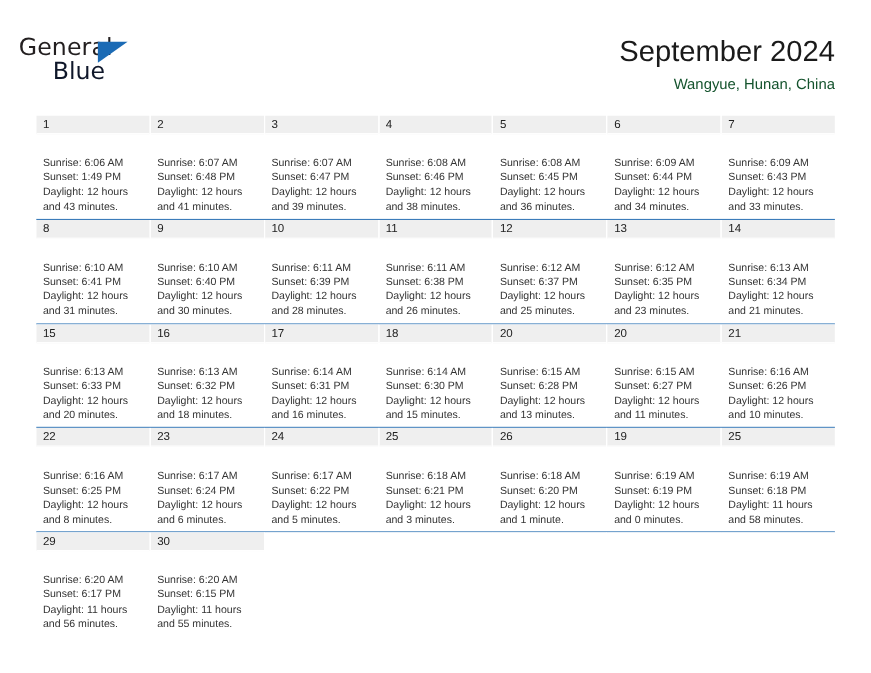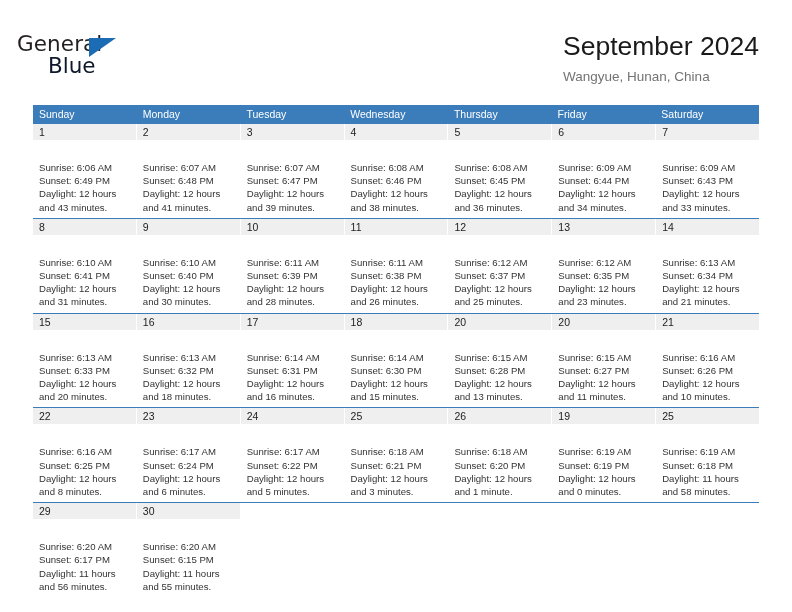--- a/index.html
+++ b/index.html
@@ -63,33 +63,34 @@
     color: #0f172a;
     font-family: "DejaVu Sans", sans-serif;
     font-weight: 400;
     line-height: 22px;
   }
 
   .title-block {
     position: absolute;
     right: 33px;
     top: 30px;
+    text-align: right;
   }
   .cal-title {
     font-size: 26.5px;
     font-weight: 400;
     color: #1a1a1a;
     line-height: 32px;
     white-space: nowrap;
   }
   .cal-subtitle {
     margin-top: 6px;
     font-size: 13.5px;
     font-weight: 400;
-    color: #737373;
+    color: #14532d;
     line-height: 17px;
     white-space: nowrap;
   }
 
   
   .calendar {
     position: absolute;
     left: 33px;
     top: 105px;
     width: 726px;
@@ -164,39 +165,30 @@
     </div>
 
     <div class="title-block">
       <div class="cal-title">September 2024</div>
       <div class="cal-subtitle">Wangyue, Hunan, China</div>
     </div>
 
   </div>
 
   <div class="calendar">
-    <div class="weekhead">
-      <div class="wd">Sunday</div>
-      <div class="wd">Monday</div>
-      <div class="wd">Tuesday</div>
-      <div class="wd">Wednesday</div>
-      <div class="wd">Thursday</div>
-      <div class="wd">Friday</div>
-      <div class="wd">Saturday</div>
-    </div>
 
     <div id="weeks-container">
         <div class="weekrow">
           <div class="daycell">
             <div class="datebar">
               <div class="datenum">1</div>
             </div>
             <div class="info">
               <div>Sunrise: 6:06 AM</div>
-              <div>Sunset: 6:49 PM</div>
+              <div>Sunset: 1:49 PM</div>
               <div>Daylight: 12 hours</div>
               <div>and 43 minutes.</div>
             </div>
           </div>
           <div class="daycell">
             <div class="datebar">
               <div class="datenum">2</div>
             </div>
             <div class="info">
               <div>Sunrise: 6:07 AM</div>

